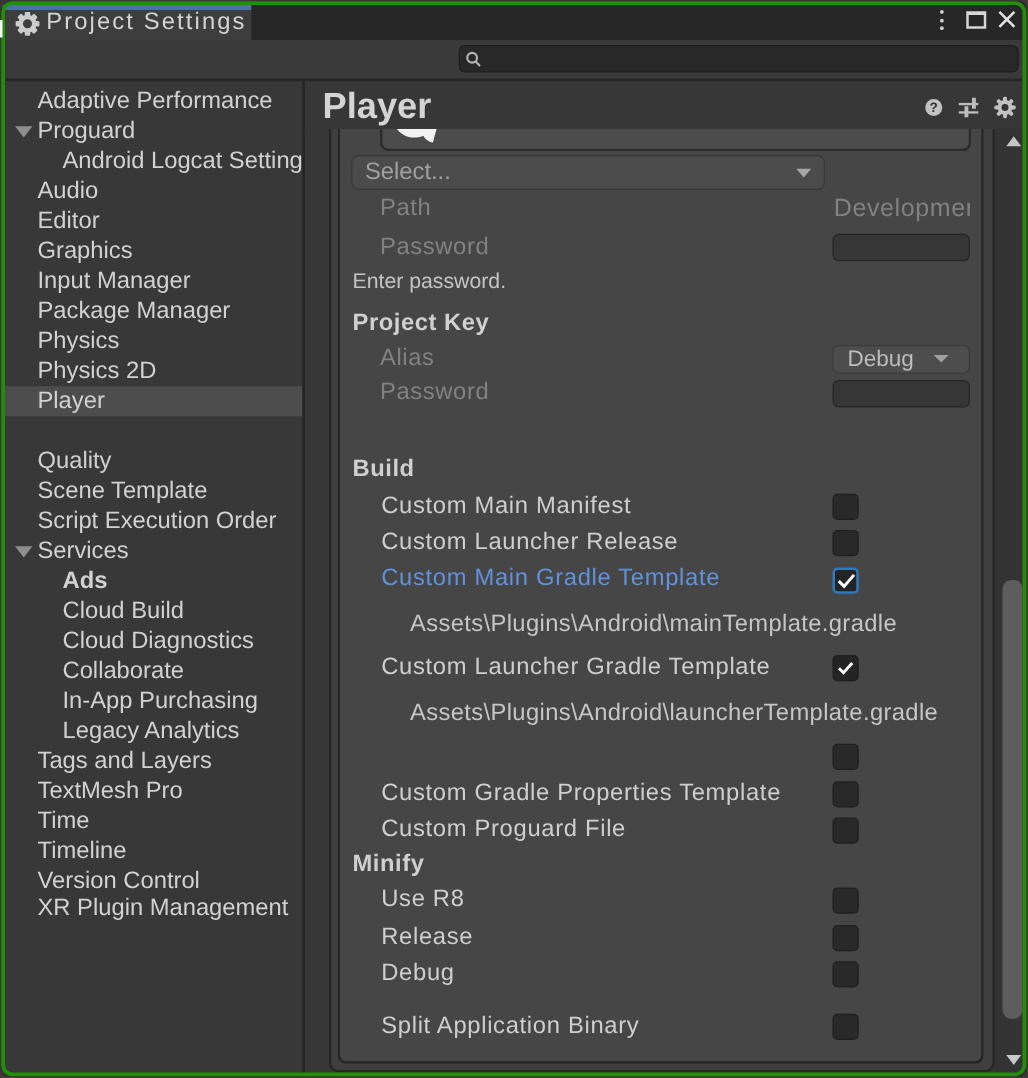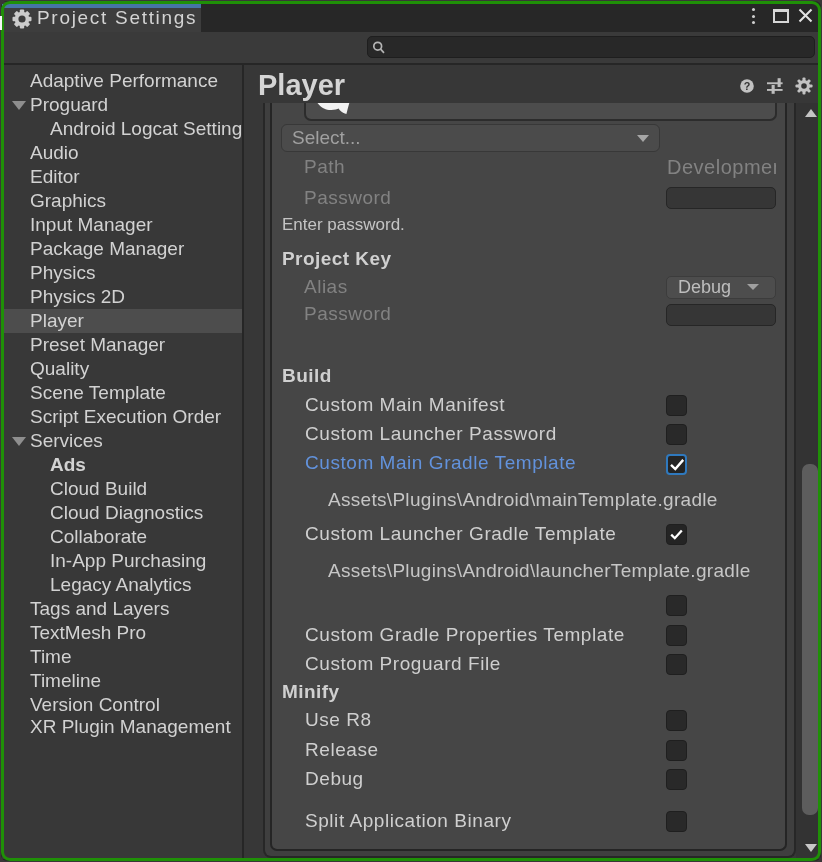--- a/index.html
+++ b/index.html
@@ -94,21 +94,20 @@
         <div class="si" style="top: 28px;">Proguard</div>
         <div class="si c" style="top: 52px;">Android Logcat Settings</div>
         <div class="si" style="top: 76px;">Audio</div>
         <div class="si" style="top: 100px;">Editor</div>
         <div class="si" style="top: 124px;">Graphics</div>
         <div class="si" style="top: 148px;">Input Manager</div>
         <div class="si" style="top: 172px;">Package Manager</div>
         <div class="si" style="top: 196px;">Physics</div>
         <div class="si" style="top: 220px;">Physics 2D</div>
         <div class="si" style="top: 244px;">Player</div>
-        <div class="si" style="top: 268px;">Preset Manager</div>
         <div class="si" style="top: 292px;">Quality</div>
         <div class="si" style="top: 316px;">Scene Template</div>
         <div class="si" style="top: 340px;">Script Execution Order</div>
         <div class="tri" style="top: 372px;"></div>
         <div class="si" style="top: 364px;">Services</div>
         <div class="si c" style="top: 388px; font-weight: bold;">Ads</div>
         <div class="si c" style="top: 412px;">Cloud Build</div>
         <div class="si c" style="top: 436px;">Cloud Diagnostics</div>
         <div class="si c" style="top: 460px;">Collaborate</div>
         <div class="si c" style="top: 508px;">Legacy Analytics</div>
@@ -171,21 +170,21 @@
   <div class="h" style="top:247px;height:24px;line-height:24px;">Project Key</div>
   <div class="dim" style="top:275px;height:24px;line-height:24px;">Alias</div>
   <div class="a" style="left:666px;top:276px;width:110px;height:23px;background:#4D4D4D;border:1px solid #3C3C3C;border-radius:5px;box-sizing:border-box;"></div>
   <div class="lbl" style="left:678px;top:276px;height:23px;line-height:23px;font-size:18px;color:#BDBDBD;">Debug</div>
   <div class="caret" style="left:747px;top:284px;border-left-width:6px;border-right-width:6px;border-top-width:6.5px;border-top-color:#A0A0A0;"></div>
   <div class="dim" style="top:302px;height:24px;line-height:24px;">Password</div>
   <div class="field" style="top:304px;"></div>
   <div class="h" style="top:364px;height:24px;line-height:24px;">Build</div>
   <div class="row" style="top:393px;height:24px;line-height:24px;">Custom Main Manifest</div>
   <div class="cb" style="top:395px;"></div>
-  <div class="row" style="top:422px;height:24px;line-height:24px;">Custom Launcher Password</div>
+  <div class="row" style="top:422px;height:24px;line-height:24px;">Custom Launcher Release</div>
   <div class="cb" style="top:424px;"></div>
   <div class="row" style="top:451px;height:24px;line-height:24px;color:#6292DC;">Custom Main Gradle Template</div>
   <div class="cb on focus" style="top:454px;">
     <svg width="19" height="19" viewBox="0 0 19 19" style="position:absolute;left:-1px;top:-1px;">
       <path d="M4,9.9 L8.3,14.1 L16.2,4.9" fill="none" stroke="#FFFFFF" stroke-width="2.4"></path>
     </svg>
   </div>
   <div class="pathtxt" style="top:488px;height:24px;line-height:24px;">Assets\Plugins\Android\mainTemplate.gradle</div>
   <div class="row" style="top:522px;height:24px;line-height:24px;">Custom Launcher Gradle Template</div>
   <div class="cb on" style="top:524px;">

